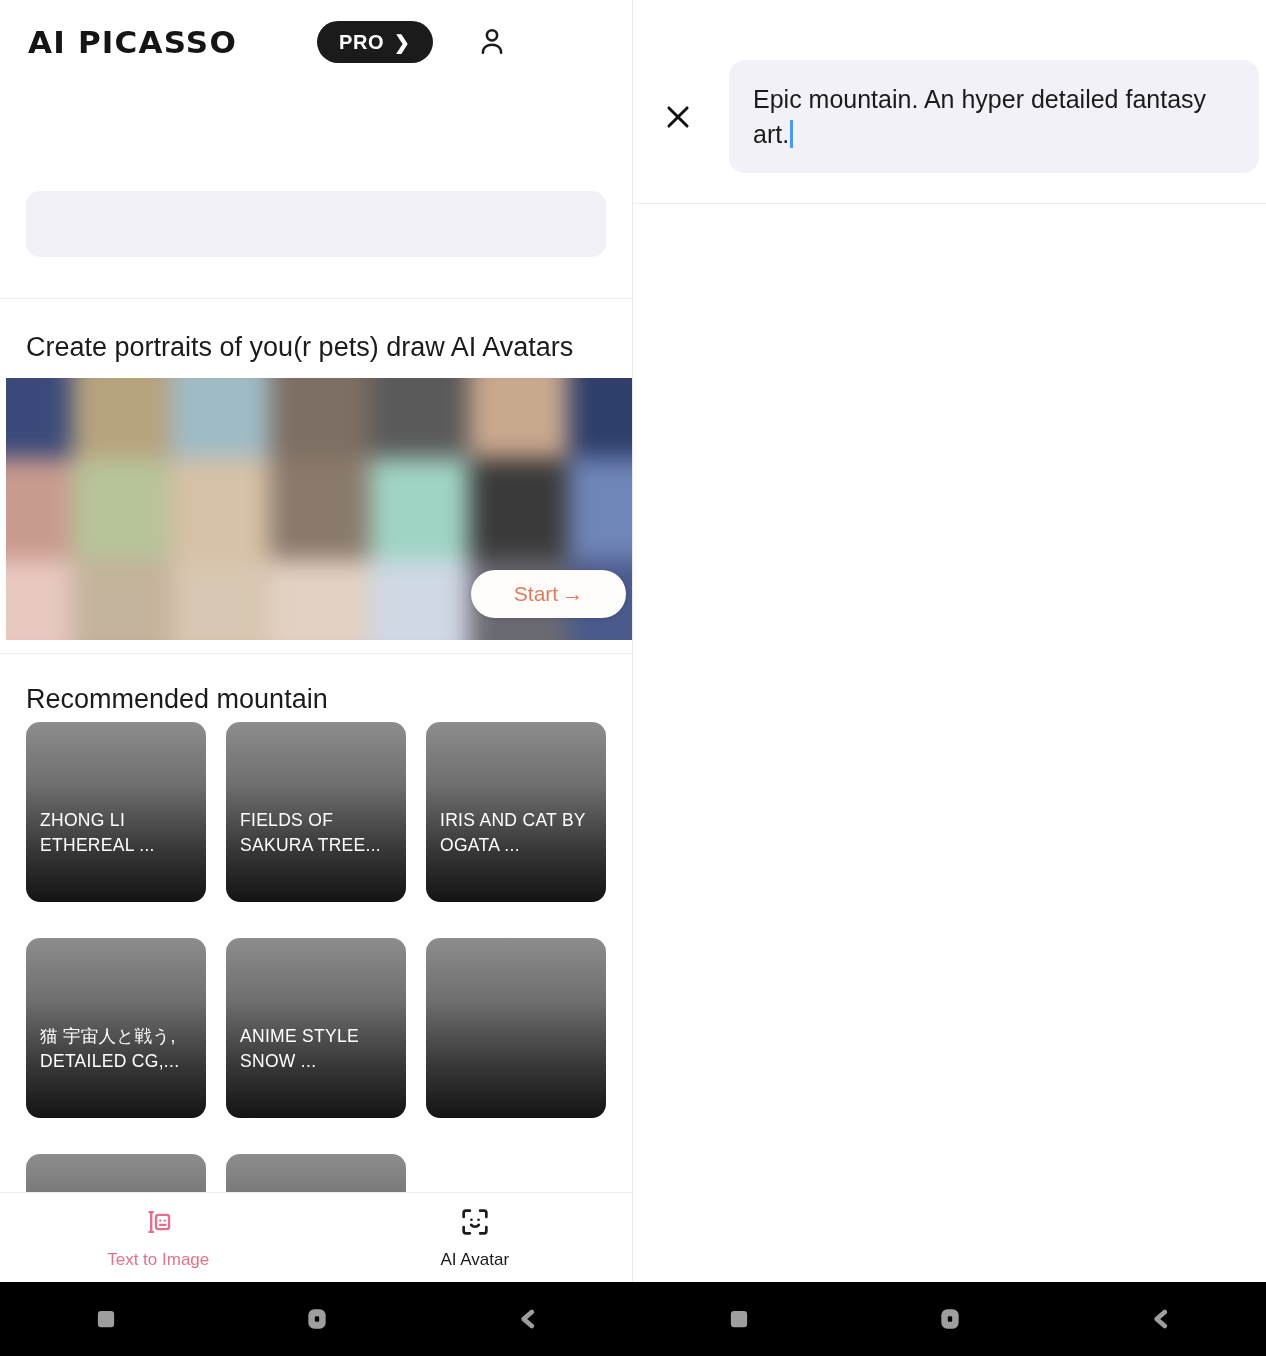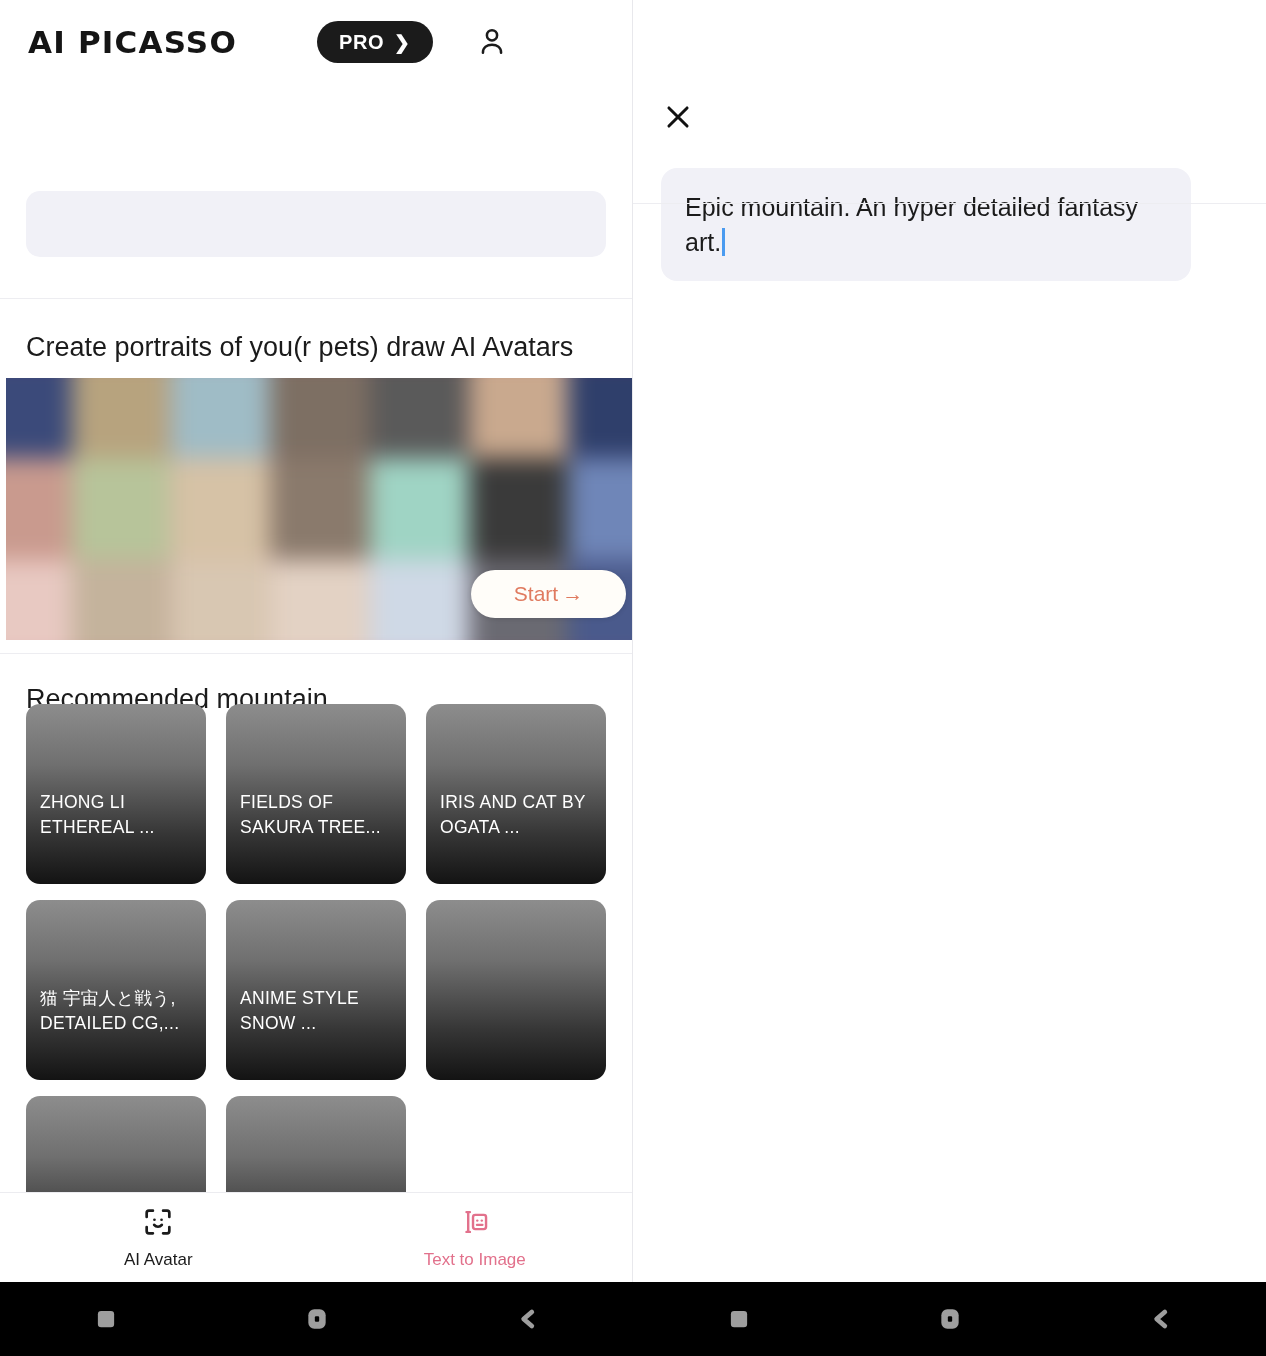--- a/index.html
+++ b/index.html
@@ -71,24 +71,24 @@
     gap: 4px; color: #e07a5f; font-size: 21px; cursor: pointer;
     box-shadow: 0 1px 5px rgba(0,0,0,.12);
   }
 
   
   .rec-title {
     position: absolute; top: 684px; left: 26px;
     font-size: 27px; color: #1b1b1b;
   }
   .prompt-grid {
-    position: absolute; top: 704px; left: 26px;
+    position: absolute; top: 722px; left: 26px;
     width: 582px;
     display: grid; grid-template-columns: repeat(3, 180px);
-    gap: 16px 20px;
+    gap: 36px 20px;
   }
   .prompt-card {
     width: 180px; height: 180px; border-radius: 14px;
     background: linear-gradient(180deg, #8d8d8d 0%, #6f6f6f 34%, #363636 72%, #131313 100%);
     position: relative; cursor: pointer; overflow: hidden;
   }
   .prompt-card .ptext {
     position: absolute; left: 14px; right: 10px; top: 86px;
     color: #fff; font-size: 17.5px; line-height: 1.45;
     letter-spacing: .3px; text-transform: uppercase;
@@ -103,21 +103,21 @@
     display: flex; align-items: center;
   }
   .tab { flex: 1; display: flex; flex-direction: column; align-items: center; gap: 7px; cursor: pointer; }
   .tab .tlabel { font-size: 17px; }
   .tab.active .tlabel { color: #e2718c; }
   .tab.inactive .tlabel { color: #1b1b1b; }
 
   
   .prompt-row {
     position: absolute; top: 60px; left: 28px;
-    display: flex; align-items: flex-start; gap: 34px; flex-direction: column;
+    display: flex; align-items: flex-start; gap: 34px;
   }
   .close-x { width: 34px; height: 34px; margin-top: 40px; cursor: pointer; flex: none; }
   .prompt-field {
     width: 530px; min-height: 104px; border-radius: 16px;
     background: #f1f1f7; padding: 22px 24px; cursor: text;
     font-size: 25px; line-height: 1.38; color: #1b1b1b;
   }
   .caret {
     display: inline-block; width: 3px; height: 28px;
     background: #4a9bf0; vertical-align: -5px; margin-left: 1px;
@@ -208,43 +208,43 @@
         </div>
       <div class="prompt-card">
         <span class="ptext">ANIME STYLE SNOW ...</span>
         </div>
       <div class="prompt-card"></div>
       <div class="prompt-card"></div>
       <div class="prompt-card"></div>
     </div>
 
     <div class="tabbar">
-      <div class="tab inactive">
-        <span>
-          <svg viewBox="0 0 24 24" width="34" height="34" fill="none" stroke="#1b1b1b" stroke-width="1.9" stroke-linecap="round">
-            <path d="M4 8.4V5.6A1.6 1.6 0 015.6 4h2.8M15.6 4h2.8A1.6 1.6 0 0120 5.6v2.8M20 15.6v2.8a1.6 1.6 0 01-1.6 1.6h-2.8M8.4 20H5.6A1.6 1.6 0 014 18.4v-2.8"></path>
-            <circle cx="9.5" cy="10.4" r=".95" fill="#1b1b1b" stroke="none"></circle>
-            <circle cx="14.5" cy="10.4" r=".95" fill="#1b1b1b" stroke="none"></circle>
-            <path d="M9.3 14c.7.9 1.6 1.35 2.7 1.35S14.0 14.9 14.7 14"></path>
-          </svg>
-        </span>
-        <span class="tlabel">AI Avatar</span>
-      </div>
       <div class="tab active">
         <span>
           <svg viewBox="0 0 24 24" width="34" height="34" fill="none" stroke="#e2718c" stroke-width="1.7" stroke-linecap="round">
             <path d="M6 5h2.4M6 19h2.4M7.2 5v14"></path>
             <rect x="10.6" y="7" width="9.2" height="10" rx="1.6"></rect>
             <circle cx="13.6" cy="11" r=".85" fill="#e2718c" stroke="none"></circle>
             <circle cx="16.8" cy="11" r=".85" fill="#e2718c" stroke="none"></circle>
             <path d="M13.4 14h3.8"></path>
           </svg>
         </span>
         <span class="tlabel">Text to Image</span>
       </div>
+      <div class="tab inactive">
+        <span>
+          <svg viewBox="0 0 24 24" width="34" height="34" fill="none" stroke="#1b1b1b" stroke-width="1.9" stroke-linecap="round">
+            <path d="M4 8.4V5.6A1.6 1.6 0 015.6 4h2.8M15.6 4h2.8A1.6 1.6 0 0120 5.6v2.8M20 15.6v2.8a1.6 1.6 0 01-1.6 1.6h-2.8M8.4 20H5.6A1.6 1.6 0 014 18.4v-2.8"></path>
+            <circle cx="9.5" cy="10.4" r=".95" fill="#1b1b1b" stroke="none"></circle>
+            <circle cx="14.5" cy="10.4" r=".95" fill="#1b1b1b" stroke="none"></circle>
+            <path d="M9.3 14c.7.9 1.6 1.35 2.7 1.35S14.0 14.9 14.7 14"></path>
+          </svg>
+        </span>
+        <span class="tlabel">AI Avatar</span>
+      </div>
     </div>
   </div>
 
   <div class="panel" id="right-panel">
 
     <div class="prompt-row">
       <span class="close-x">
         <svg viewBox="0 0 24 24" width="34" height="34" fill="none" stroke="#111" stroke-width="2.1" stroke-linecap="round">
           <path d="M5.6 5.6l12.8 12.8M18.4 5.6L5.6 18.4"></path>
           </svg>

